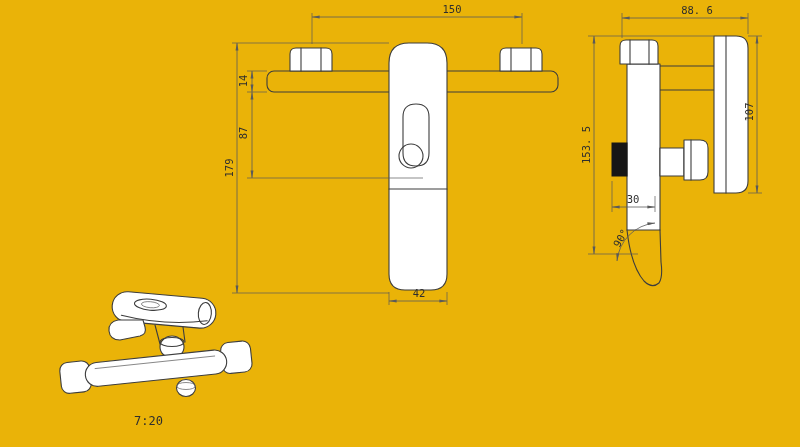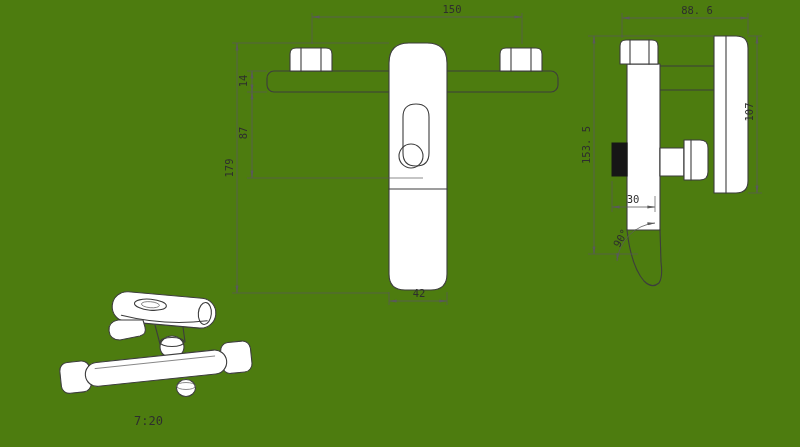--- a/index.html
+++ b/index.html
@@ -1,16 +1,16 @@
 <!DOCTYPE html>
 <html><head>
 <meta charset="utf-8">
 <style>
   html,body{margin:0;padding:0;background:#ffffff;}
-  #canvas{position:relative;width:800px;height:447px;background:#4d7c0f;overflow:hidden;
+  #canvas{position:relative;width:800px;height:447px;background:#eab308;overflow:hidden;
           font-family:"DejaVu Sans Mono", monospace;text-align:center;}
   .outline{fill:none;stroke:#3d3d3d;stroke-width:1.1;stroke-linejoin:round;stroke-linecap:round;}
   .solid{fill:#ffffff;stroke:#3d3d3d;stroke-width:1.1;stroke-linejoin:round;}
   .thin{fill:none;stroke:#5a5a5a;stroke-width:0.7;}
   .dimline{fill:none;stroke:#5a5a5a;stroke-width:0.8;}
   .dimtext{font-family:"DejaVu Sans Mono", monospace;font-size:10.5px;fill:#2e2e2e;}
   .scaletext{font-family:"DejaVu Sans Mono", monospace;font-size:12px;fill:#2e2e2e;}
   .darkfill{fill:#161616;stroke:#161616;}
   #arrow path{fill:#5a5a5a;}
 </style>

